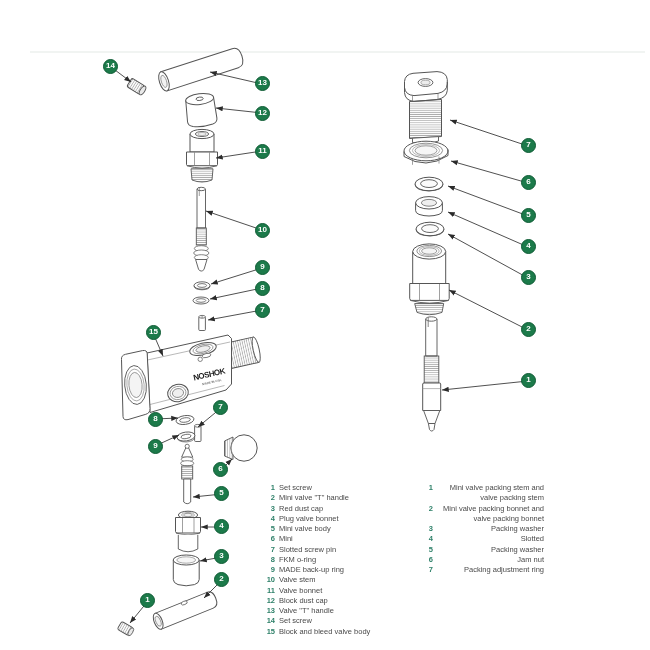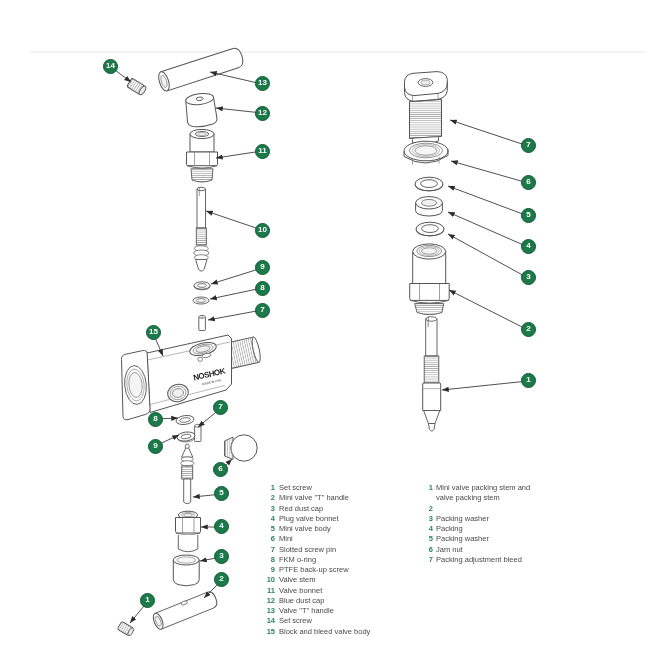--- a/index.html
+++ b/index.html
@@ -10,21 +10,21 @@
          background:#1c7a4a;border:1px solid #0f5c35;box-sizing:border-box;
          color:#ffffff;font:bold 8px/12.5px "Liberation Sans",sans-serif;text-align:center;
          z-index:3;}
   .legend{position:absolute;font:7.5px/10.25px "Liberation Sans",sans-serif;color:#4a4a4a;z-index:2;}
   .lrow{display:flex;}
   .lnum{font-weight:bold;color:#2e8069;text-align:right;flex:none;}
   .legend-left{left:258px;top:483px;}
   .legend-left .lnum{width:17px;margin-right:4px;}
   .legend-right{left:424px;top:483px;}
   .legend-right .lnum{width:9px;margin-right:3px;}
-  .legend-right .ltxt{width:108px;}
+  .legend-right .ltxt{width:108px;text-align:right;}
 </style>
 </head>
 <body>
 
 <div class="canvas">
 
 <svg class="art" width="650" height="650" viewBox="0 0 650 650">
   <defs>
     <marker id="ah" markerWidth="9" markerHeight="8" refX="7.5" refY="3.2" orient="auto">
       <path d="M0,0.3 L7.5,3.2 L0,6.1 Z" fill="#2b2b2b"></path>
@@ -325,33 +325,33 @@
   <div class="lrow">
         <span class="lnum">7</span>
         <span class="ltxt">Slotted screw pin</span>
       </div>
   <div class="lrow">
         <span class="lnum">8</span>
         <span class="ltxt">FKM o-ring</span>
       </div>
   <div class="lrow">
         <span class="lnum">9</span>
-        <span class="ltxt">PTFE back-up screw</span>
+        <span class="ltxt">MADE back-up ring</span>
       </div>
   <div class="lrow">
         <span class="lnum">10</span>
         <span class="ltxt">Valve stem</span>
       </div>
   <div class="lrow">
         <span class="lnum">11</span>
         <span class="ltxt">Valve bonnet</span>
       </div>
   <div class="lrow">
         <span class="lnum">12</span>
-        <span class="ltxt">Blue dust cap</span>
+        <span class="ltxt">Block dust cap</span>
       </div>
   <div class="lrow">
         <span class="lnum">13</span>
         <span class="ltxt">Valve "T" handle</span>
       </div>
   <div class="lrow">
         <span class="lnum">14</span>
         <span class="ltxt">Set screw</span>
       </div>
   <div class="lrow">
@@ -360,36 +360,37 @@
       </div>
 </div>
 
 <div class="legend legend-right">
   <div class="lrow">
         <span class="lnum">1</span>
         <span class="ltxt">Mini valve packing stem and valve packing stem</span>
       </div>
   <div class="lrow">
         <span class="lnum">2</span>
+        <span class="ltxt">Mini valve packing bonnet and valve packing bonnet</span>
       </div>
   <div class="lrow">
         <span class="lnum">3</span>
         <span class="ltxt">Packing washer</span>
       </div>
   <div class="lrow">
         <span class="lnum">4</span>
-        <span class="ltxt">Packing</span>
+        <span class="ltxt">Slotted</span>
       </div>
   <div class="lrow">
         <span class="lnum">5</span>
         <span class="ltxt">Packing washer</span>
       </div>
   <div class="lrow">
         <span class="lnum">6</span>
         <span class="ltxt">Jam nut</span>
       </div>
   <div class="lrow">
         <span class="lnum">7</span>
-        <span class="ltxt">Packing adjustment bleed</span>
+        <span class="ltxt">Packing adjustment ring</span>
       </div>
 </div>
 
 </div>
 
 </body></html>

